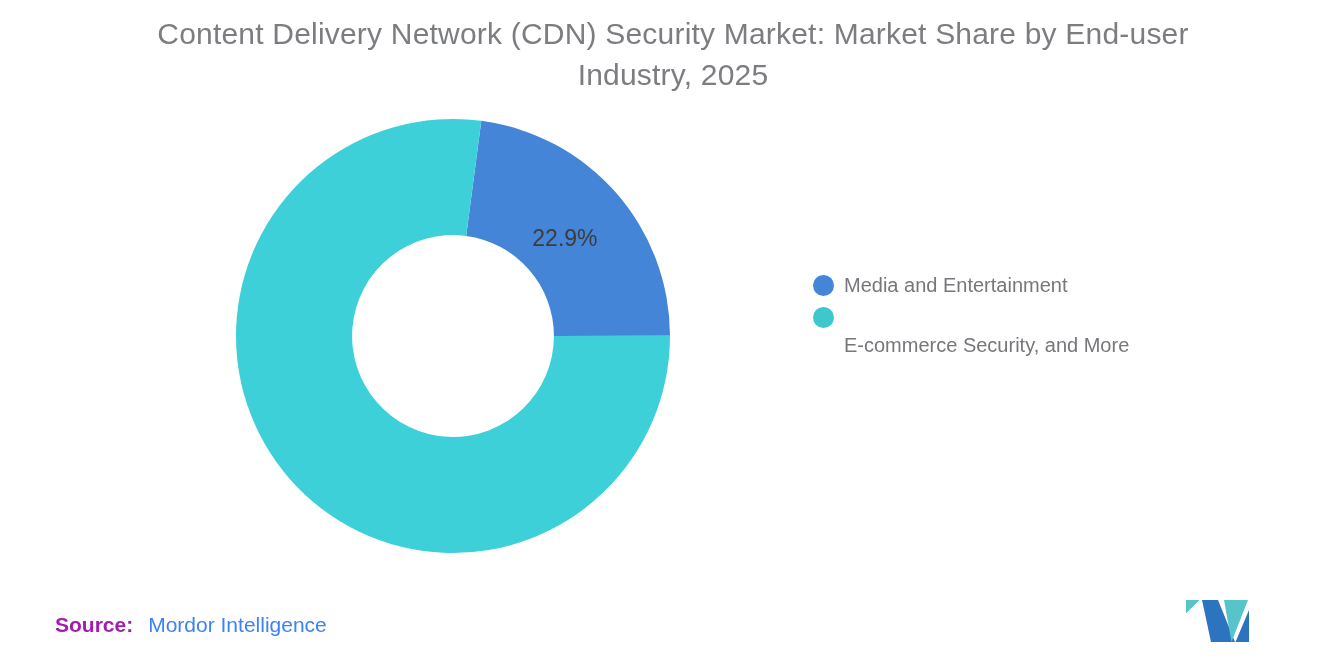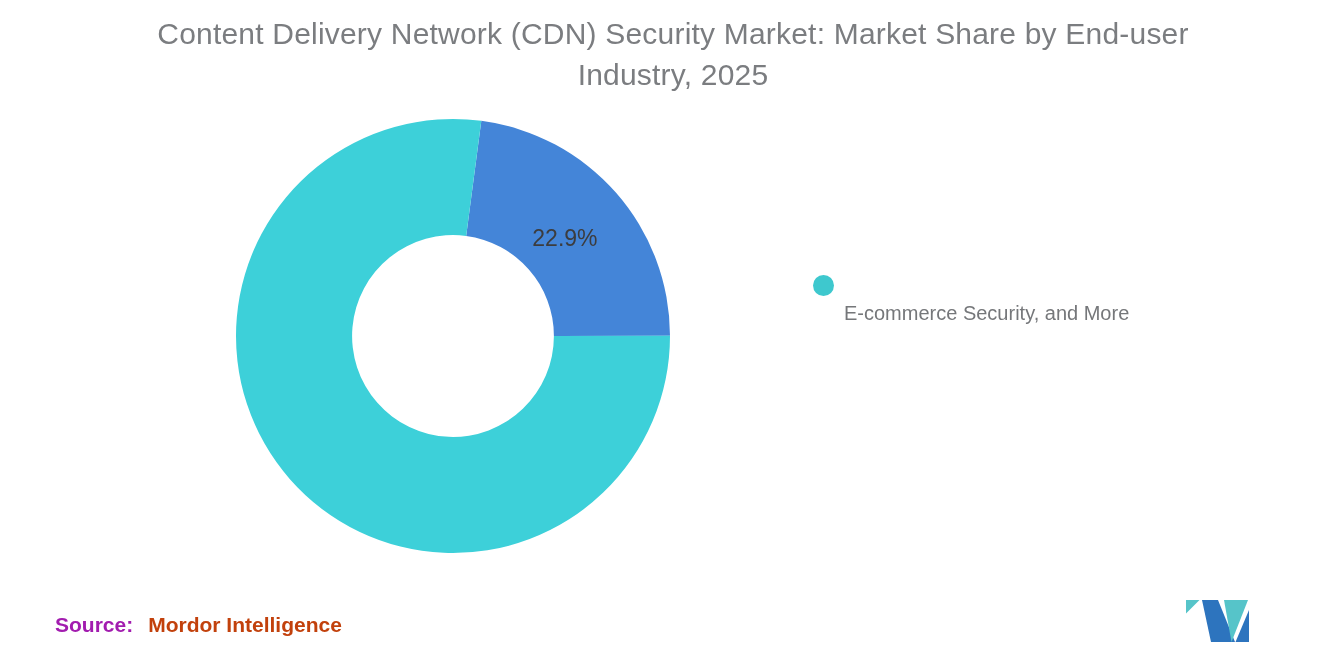--- a/index.html
+++ b/index.html
@@ -71,22 +71,22 @@
     left: 55px;
     top: 612px;
     font-size: 21px;
     line-height: 26px;
   }
   .source-label {
     color: #a21caf;
     font-weight: 700;
   }
   .source-value {
-    color: #c2410c;
-    font-weight: 700;
+    color: #3b82f6;
+    font-weight: 400;
     margin-left: 15px;
     margin-top: 8px;
   }
   .brand-logo {
     position: absolute;
     left: 1186px;
     top: 600px;
     width: 65px;
     height: 42px;
   }
@@ -102,20 +102,26 @@
   </div>
 
   <svg id="donut" class="donut-svg" viewBox="0 0 440 440">
       <path d="M 248.32418371175123 4.856465081883158 A 217 217 0 0 1 436.9998810164467 219.77275817292343 L 320.90494467264773 219.8943325504094 A 100.905 100.905 0 0 0 233.17074542596433 119.95825626307567 Z" fill="#4485d8"></path>
       <text x="331.9369803067225" y="129.73016894253652" text-anchor="middle" fill="#3c3c3e" class="donut-label">22.9%</text>
       <path d="M 436.9998810164467 219.77275817292343 A 217 217 0 1 1 248.32418371175095 4.856465081883101 L 233.17074542596418 119.95825626307564 A 100.905 100.905 0 1 0 320.90494467264773 219.8943325504094 Z" fill="#3dd0d9"></path>
     </svg>
 
   <div class="legend">
     <div class="legend-row">
+      <span class="legend-dot" style="background-color: rgb(68, 133, 216);"></span>
+      <span class="legend-text">
+        <span>Media and Entertainment</span>
+      </span>
+    </div>
+    <div class="legend-row">
       <span class="legend-dot" style="background-color: rgb(62, 200, 206);"></span>
       <span class="legend-text">
         <br>
         <span>E-commerce Security, and More</span>
       </span>
     </div>
   </div>
 
   <div class="footer-source">
     <span class="source-label">Source:</span><span class="source-value">Mordor Intelligence</span>

